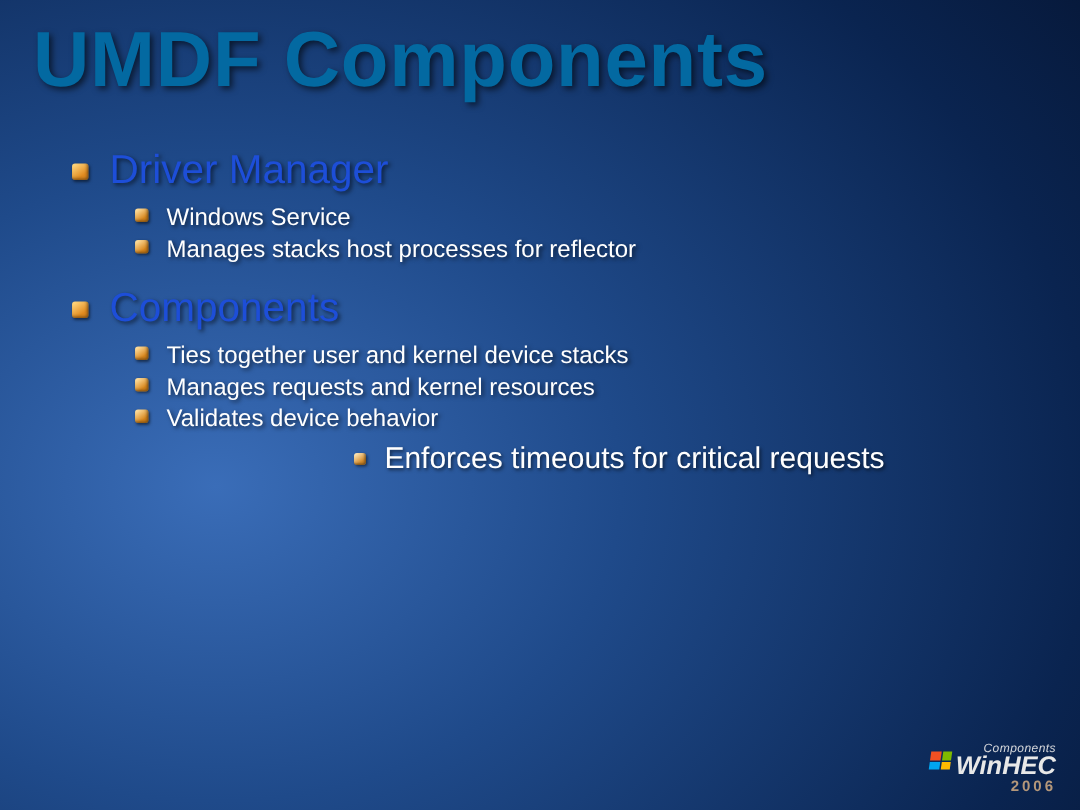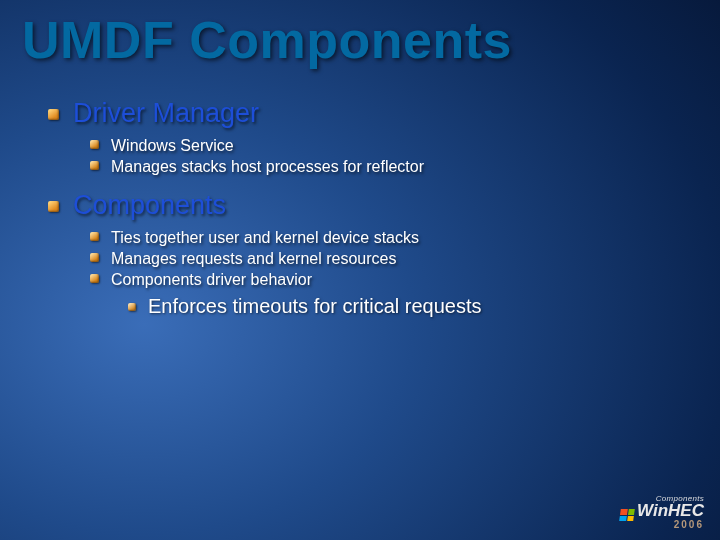--- a/index.html
+++ b/index.html
@@ -54,21 +54,21 @@
     flex-shrink: 0;
     position: relative;
     top: -2px;
   }
   .lvl2 .label2 {
     font-size: 16px;
     color: #fff;
     text-shadow: 1.5px 1.5px 3px rgba(0,0,0,0.6);
   }
   .lvl3 { padding-left: 38px; margin-top: 6px; }
-  .lvl3 > li > .row { display: flex; align-items: baseline; }
+  .lvl3 > li > .row { display: flex; align-items: baseline; justify-content: center; }
   .lvl3 .bullet3 {
     width: 8px; height: 8px;
     background: linear-gradient(145deg, #ffe7b8 10%, #d38a2a 70%);
     border-radius: 2px;
     box-shadow: inset -1px -1px 1.5px rgba(0,0,0,0.4), 1px 1px 2px rgba(0,0,0,0.5);
     margin-right: 12px;
     flex-shrink: 0;
     position: relative;
     top: -2px;
   }
@@ -90,21 +90,21 @@
     display: block;
     margin-bottom: -2px;
     font-style: italic;
     opacity: 0.9;
   }
   .footer-logo .brand {
     font-size: 17px;
     font-weight: bold;
     font-style: italic;
     display: flex;
-    align-items: flex-end;
+    align-items: flex-start;
     justify-content: flex-end;
     gap: 2px;
   }
   .footer-logo .flag {
     width: 14px; height: 12px;
     display: inline-grid;
     grid-template-columns: 1fr 1fr;
     grid-template-rows: 1fr 1fr;
     gap: 1px;
     transform: skewX(-8deg);
@@ -166,21 +166,21 @@
         </li>
         <li>
           <div class="row">
             <span class="bullet2"></span>
             <span class="label2">Manages requests and kernel resources</span>
           </div>
         </li>
         <li>
           <div class="row">
             <span class="bullet2"></span>
-            <span class="label2">Components driver behavior</span>
+            <span class="label2">Validates device behavior</span>
           </div>
           <ul class="lvl3">
             <li>
               <div class="row">
                 <span class="bullet3"></span>
                 <span class="label3">Enforces timeouts for critical requests</span>
               </div>
             </li>
           </ul>
         </li>

